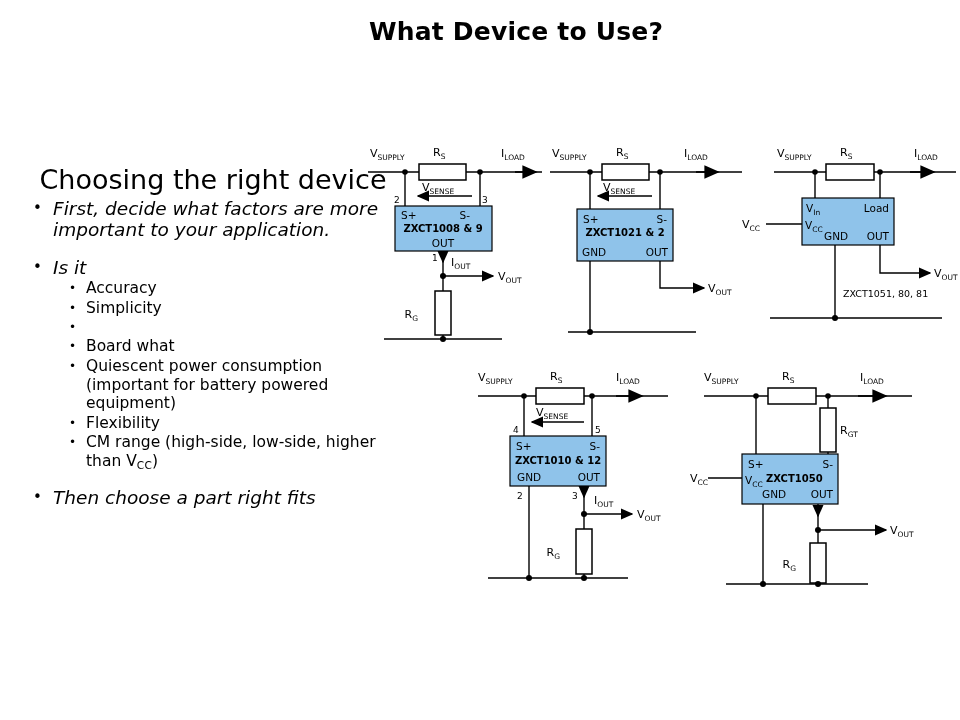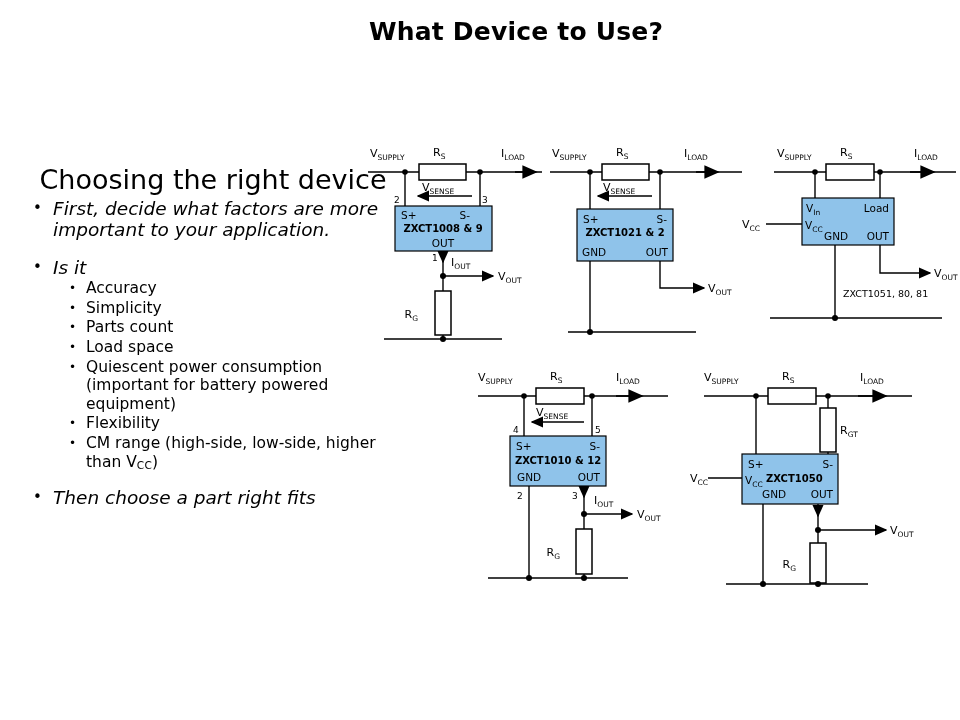--- a/index.html
+++ b/index.html
@@ -128,25 +128,24 @@
     <div class="bullet-row lvl2">
       <span class="bul">•</span>
       <span class="txt">Accuracy</span>
     </div>
     <div class="bullet-row lvl2">
       <span class="bul">•</span>
       <span class="txt">Simplicity</span>
     </div>
     <div class="bullet-row lvl2">
       <span class="bul">•</span>
-      <span class="txt">Parts count</span>
-    </div>
-    <div class="bullet-row lvl2">
-      <span class="bul">•</span>
-      <span class="txt">Load space</span>
+    </div>
+    <div class="bullet-row lvl2">
+      <span class="bul">•</span>
+      <span class="txt">Board what</span>
     </div>
     <div class="bullet-row lvl2">
       <span class="bul">•</span>
       <span class="txt">Quiescent power consumption (important for battery powered equipment)</span>
     </div>
     <div class="bullet-row lvl2">
       <span class="bul">•</span>
       <span class="txt">Flexibility</span>
     </div>
     <div class="bullet-row lvl2">

